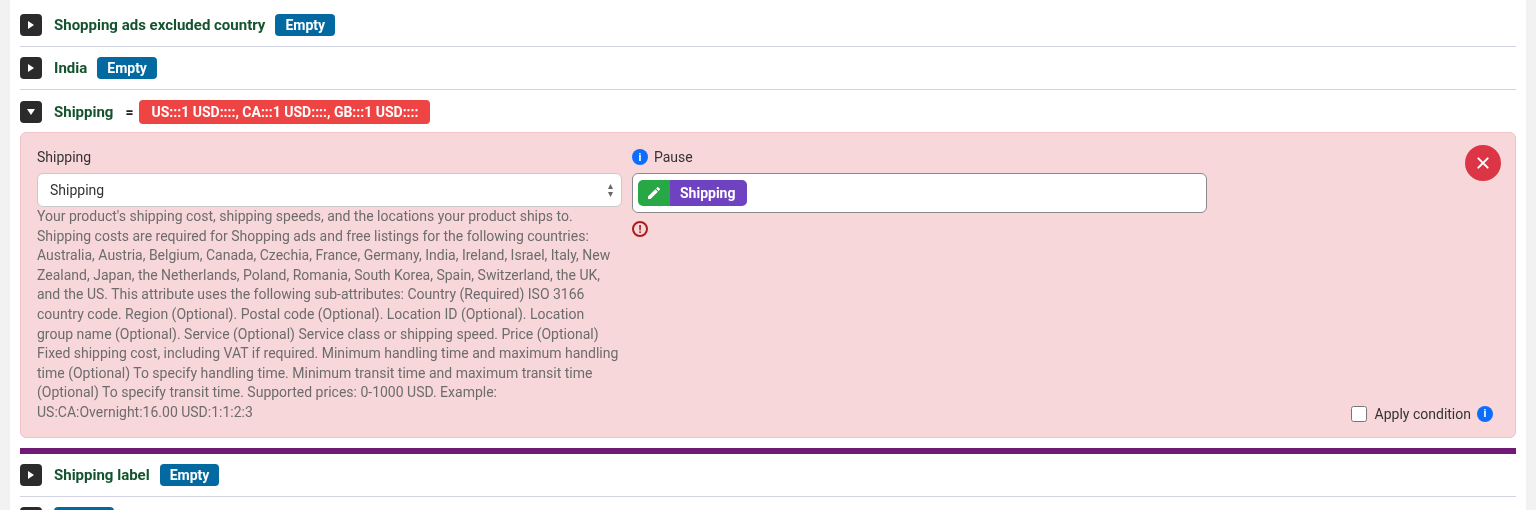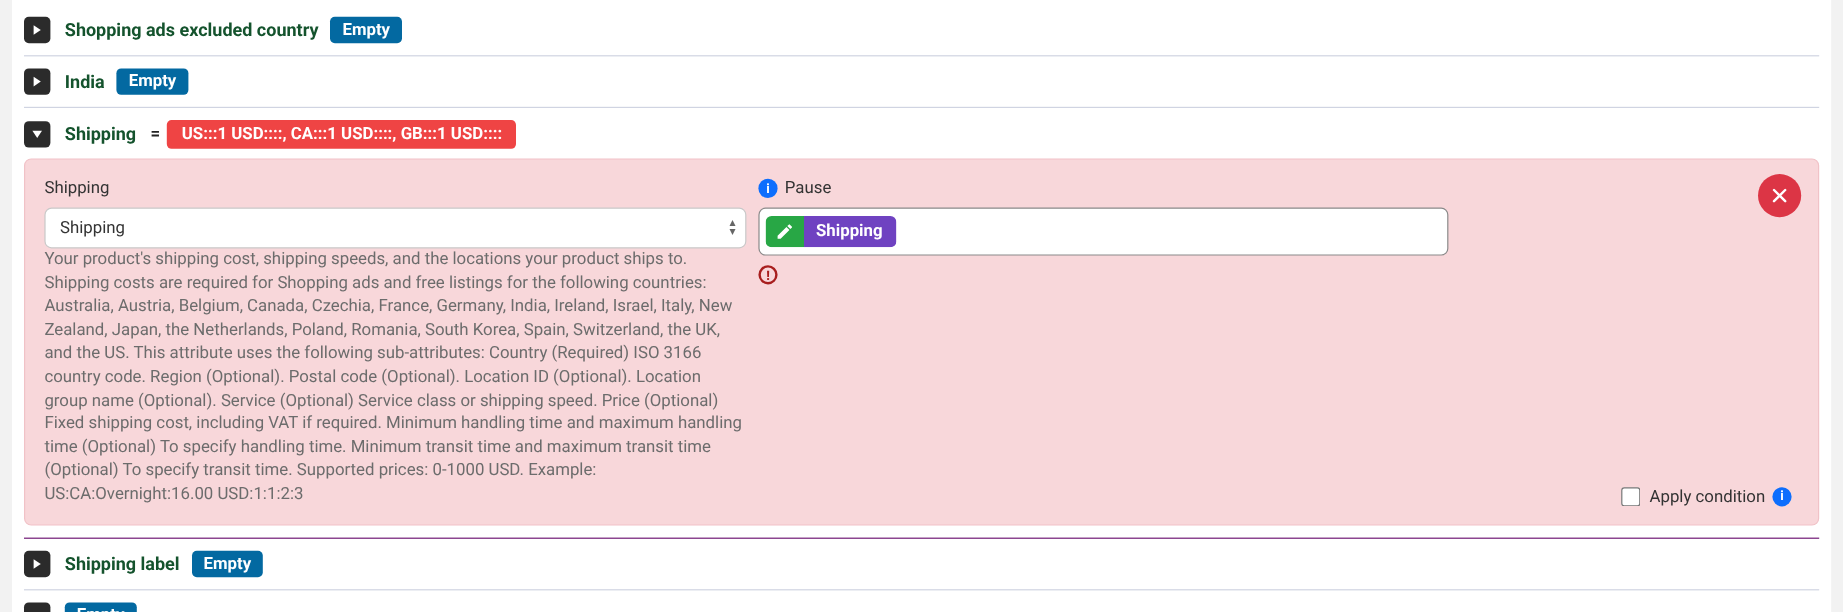--- a/index.html
+++ b/index.html
@@ -61,21 +61,21 @@
     position: absolute; right: 14px; top: 12px;
     width: 36px; height: 36px; border-radius: 50%;
     background: #dc3545; display: flex; align-items: center; justify-content: center; cursor: pointer;
   }
   .close-circle svg { width: 16px; height: 16px; }
 
   .apply-row { position: absolute; right: 16px; bottom: 12px; display: flex; align-items: center; font-size: 14px; color: #333; }
   .apply-row input { width: 16px; height: 16px; margin-right: 8px; accent-color: #6c757d; }
   .apply-row .info-trailing { margin-left: 6px; }
 
-  .divider-after-open { border-top: 1px solid #701a75; }
+  .divider-after-open { border-top: 6px solid #701a75; }
 </style>
 </head>
 <body>
 
 <div class="page">
   <div class="panel">
 
     <div class="row">
       <span class="caret-btn">
         <svg viewBox="0 0 10 10">

